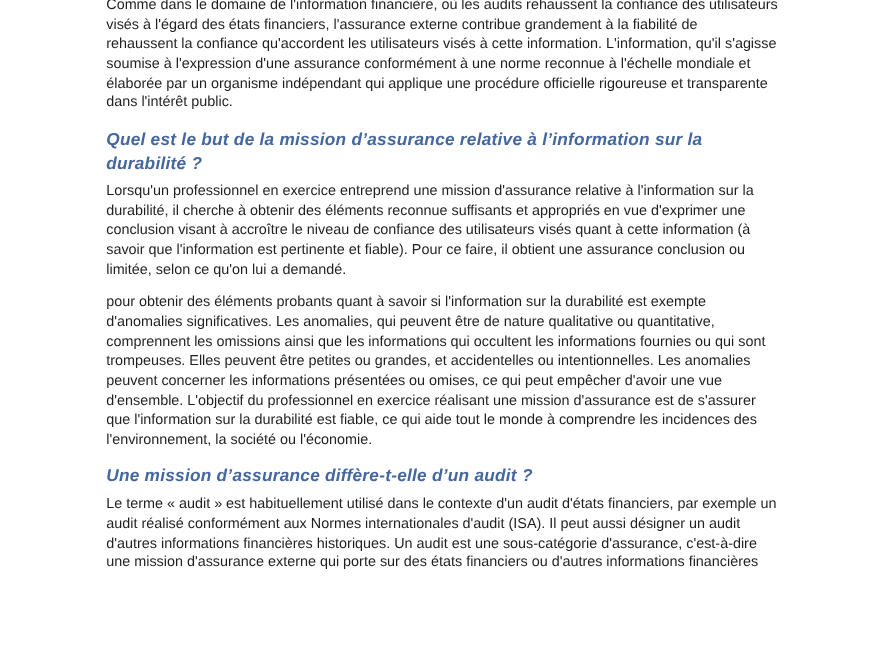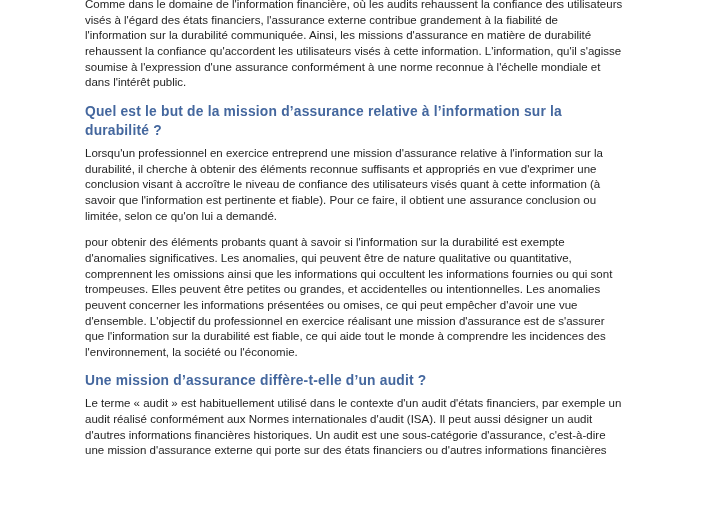--- a/index.html
+++ b/index.html
@@ -33,39 +33,40 @@
   }
   .para.first {
     margin-top: -3px; 
   }
   .heading {
     margin: 8px 0 6px 0;
     color: var(--heading-color, #44679E);
     font-size: 13.8px;
     font-weight: bold;
     letter-spacing: 0.2px;
+    font-style: italic;
   }
   .heading .line {
     line-height: 19px;
     height: 19px;
     white-space: pre;
   }
 </style>
 </head>
 <body>
 
 <div class="page" style="--page-bg: #ffffff; --text-color: #1f1f1f; --heading-color: #44679E;">
   <div class="doc">
 
     <div class="para first">
         <div class="line">Comme dans le domaine de l'information financière, où les audits rehaussent la confiance des utilisateurs</div>
         <div class="line">visés à l'égard des états financiers, l'assurance externe contribue grandement à la fiabilité de</div>
-        <div class="line">l'information sur la durabilité communiquée. Ainsi, les missions d'assurance en matière de durabilité</div>
         <div class="line">rehaussent la confiance qu'accordent les utilisateurs visés à cette information. L'information, qu'il s'agisse</div>
         <div class="line">soumise à l'expression d'une assurance conformément à une norme reconnue à l'échelle mondiale et</div>
+        <div class="line">élaborée par un organisme indépendant qui applique une procédure officielle rigoureuse et transparente</div>
         <div class="line">dans l'intérêt public.</div>
       </div>
 
     <div class="heading">
         <div class="line">Quel est le but de la mission d’assurance relative à l’information sur la</div>
         <div class="line">durabilité ?</div>
       </div>
 
     <div class="para">
         <div class="line">Lorsqu'un professionnel en exercice entreprend une mission d'assurance relative à l'information sur la</div>

